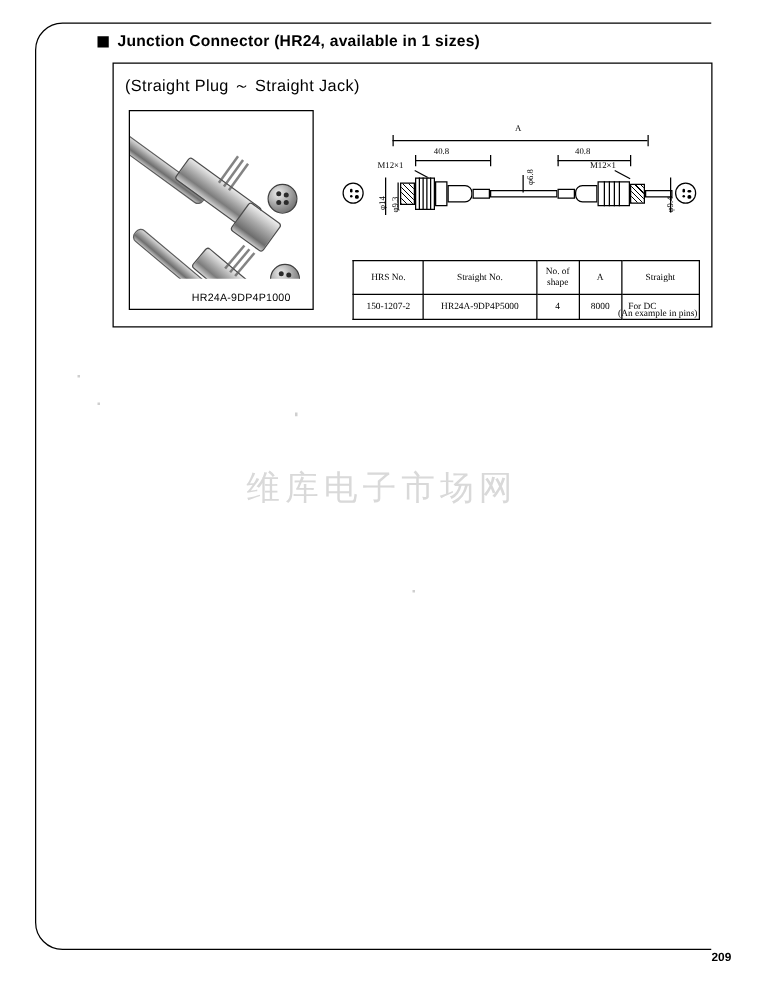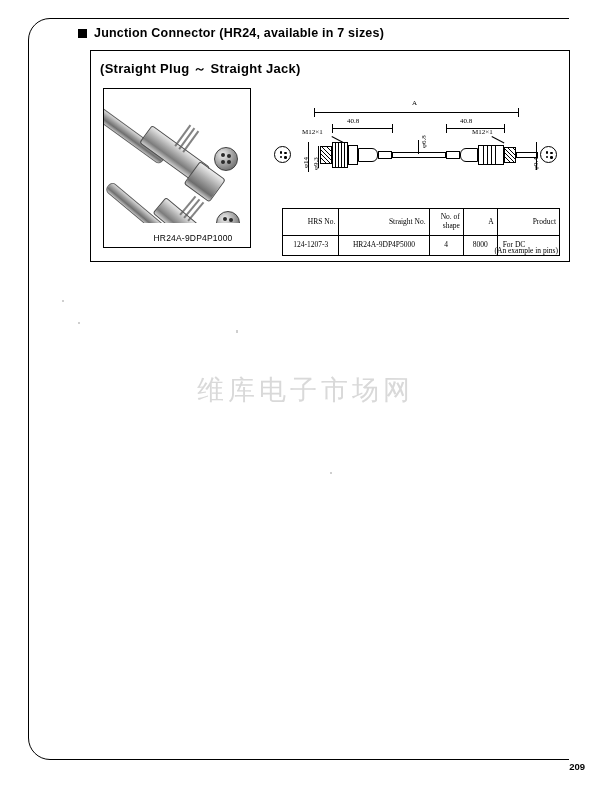--- a/index.html
+++ b/index.html
@@ -66,21 +66,21 @@
     width: 480px;
     height: 212px;
     border: 1px solid #000;
     box-sizing: border-box;
   }
   .subtitle {
     position: absolute;
     left: 100px;
     top: 60px;
     font-size: 13px;
-    font-weight: bold;
+    font-weight: normal;
     letter-spacing: 0.3px;
     white-space: nowrap;
   }
 
   
   .photo-box {
     position: absolute;
     left: 103px;
     top: 88px;
     width: 148px;
@@ -203,21 +203,21 @@
     font-size: 7.5px;
     font-family: "Liberation Serif", serif;
   }
   .spec-table th, .spec-table td {
     border: 1px solid #000;
     padding: 2px 3px;
     text-align: center;
     line-height: 1.15;
     font-weight: normal;
   }
-  .spec-table th { height: 22px; text-align: right; }
+  .spec-table th { height: 22px; }
   .spec-table td { height: 15px; }
   .spec-table td.left { text-align: left; padding-left: 5px; margin-left: 12px; }
 
   
   .watermark {
     position: absolute;
     left: 0;
     top: 372px;
     width: 611px;
     text-align: center;
@@ -242,21 +242,21 @@
 </style>
 </head>
 <body>
 
 <div class="page-frame">
   <div class="frame-cut"></div>
 </div>
 
 <div class="heading">
   <span class="bullet"></span>
-  <span class="htext">Junction  Connector  (HR24, available in 7 sizes)</span>
+  <span class="htext">Junction  Connector  (HR24, available in 1 sizes)</span>
 </div>
 
 <div class="inner-box"></div>
 <div class="subtitle">(Straight  Plug  ～  Straight  Jack)</div>
 
 <div class="photo-box">
   <div class="photo-inner">
 
     <div class="cable c1"></div>
     <div class="conn-body conn1"></div>
@@ -362,26 +362,26 @@
 <table class="spec-table">
   <thead>
     <tr>
       <th style="width:58px;">HRS  No.</th>
       <th style="width:96px;">Straight  No.</th>
       <th style="width:30px;">
         <span>No. of</span><br>
         <span>shape</span>
       </th>
       <th style="width:30px;">A</th>
-      <th style="width:64px;">Product</th>
+      <th style="width:64px;">Straight</th>
     </tr>
   </thead>
   <tbody>
     <tr>
-      <td>124-1207-3</td>
+      <td>150-1207-2</td>
       <td>HR24A-9DP4P5000</td>
       <td>4</td>
       <td>8000</td>
       <td class="left">For DC</td>
     </tr>
   </tbody>
 </table>
 
 <div class="watermark">维库电子市场网</div>
 

